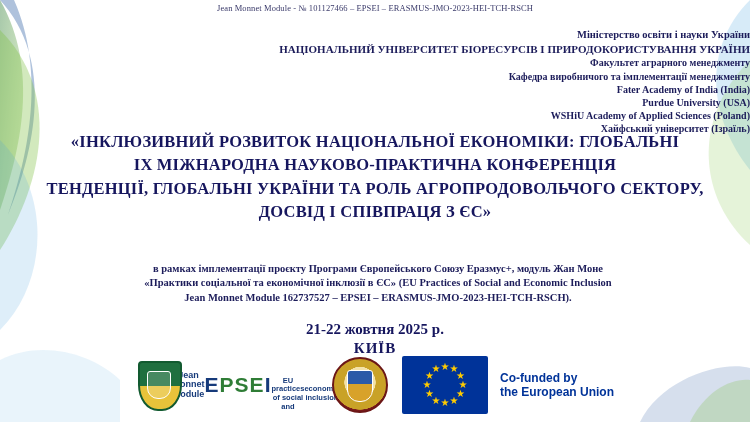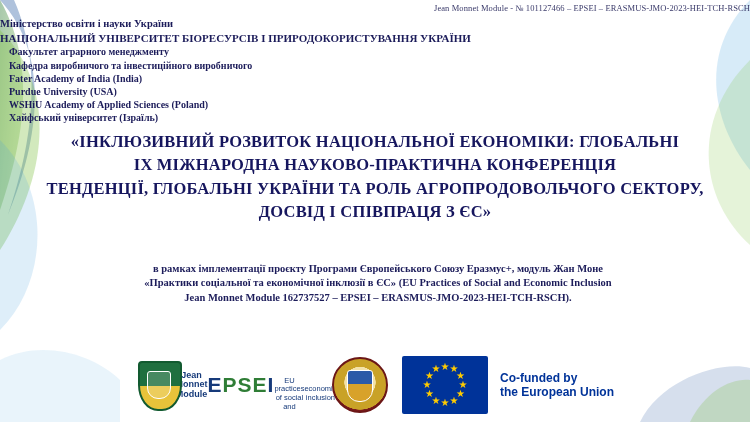--- a/index.html
+++ b/index.html
@@ -25,32 +25,32 @@
   .deco {
     position: absolute;
     inset: 0;
     pointer-events: none;
   }
   .topbar-note {
     position: absolute;
     top: 3px;
     left: 0;
     width: 750px;
-    text-align: right;
+    text-align: center;
     font-size: 8.5px;
     color: #3a3a6a;
     font-family: "Liberation Serif", serif;
     letter-spacing: 0.1px;
   }
   .org-block {
     position: absolute;
-    top: 17px;
+    top: 28px;
     left: 0;
     width: 750px;
-    text-align: left;
+    text-align: right;
     line-height: 1.32;
   }
   .org-line {
     font-size: 10.5px;
     font-weight: bold;
     color: #1c1c5a;
     font-family: "Liberation Serif", serif;
   }
   .org-line.small {
     font-weight: bold;
@@ -170,21 +170,21 @@
     font-weight: bold;
     color: #2f7d36;
     letter-spacing: 1px;
     line-height: 1.05;
     text-align: center;
   }
   .epsei .word .blue { color: #163a7a; }
   .epsei .sub {
     font-family: "Liberation Sans", sans-serif;
     font-size: 7.5px;
-    font-weight: normal;
+    font-weight: bold;
     color: #163a7a;
     line-height: 1.15;
     margin-top: 18px;
     text-align: center;
   }
   
   .seal {
     width: 52px;
     height: 52px;
     border-radius: 50%;
@@ -259,40 +259,44 @@
     <path d="M690,422 C705,392 730,378 750,380 L750,422 Z" fill="#7fc142" opacity="0.25"></path>
     <path d="M0,360 C40,340 90,352 120,380 L120,422 L0,422 Z" fill="#4aa3df" opacity="0.12"></path>
   </svg>
 
   <div class="topbar-note">Jean Monnet Module - № 101127466 – EPSEI – ERASMUS-JMO-2023-HEI-TCH-RSCH</div>
 
   <div class="org-block">
     <div class="org-line">Міністерство освіти і науки України</div>
     <div class="org-line big">НАЦІОНАЛЬНИЙ УНІВЕРСИТЕТ БІОРЕСУРСІВ І ПРИРОДОКОРИСТУВАННЯ УКРАЇНИ</div>
     <div class="org-line small">Факультет аграрного менеджменту</div>
-    <div class="org-line small">Кафедра виробничого та інвестиційного виробничого</div>
+    <div class="org-line small">Кафедра виробничого та імплементації менеджменту</div>
     <div class="org-line small">Fater Academy of India (India)</div>
     <div class="org-line small">Purdue University (USA)</div>
     <div class="org-line small">WSHiU Academy of Applied Sciences (Poland)</div>
     <div class="org-line small">Хайфський університет (Ізраїль)</div>
   </div>
 
   <div class="title-block">
     <div class="title-line">«ІНКЛЮЗИВНИЙ РОЗВИТОК НАЦІОНАЛЬНОЇ ЕКОНОМІКИ: ГЛОБАЛЬНІ</div>
     <div class="title-line">IX МІЖНАРОДНА НАУКОВО-ПРАКТИЧНА КОНФЕРЕНЦІЯ</div>
     <div class="title-line">ТЕНДЕНЦІЇ, ГЛОБАЛЬНІ УКРАЇНИ ТА РОЛЬ АГРОПРОДОВОЛЬЧОГО СЕКТОРУ,</div>
     <div class="title-line">ДОСВІД І СПІВПРАЦЯ З ЄС»</div>
   </div>
 
   <div class="project-block">
     <div class="project-line">в рамках імплементації проєкту Програми Європейського Союзу Еразмус+, модуль Жан Моне</div>
     <div class="project-line">«Практики соціальної та економічної інклюзії в ЄС» (EU Practices of Social and Economic Inclusion</div>
     <div class="project-line">Jean Monnet Module 162737527 – EPSEI – ERASMUS-JMO-2023-HEI-TCH-RSCH).</div>
   </div>
 
+  <div class="date-block">
+    <div class="date-line">21-22 жовтня 2025 р.</div>
+    <div class="city-line">КИЇВ</div>
+  </div>
 
   <div class="logos">
 
     <div class="logo">
       <div class="emblem">
         <div class="shield"></div>
         <div class="inner"></div>
       </div>
     </div>
 

